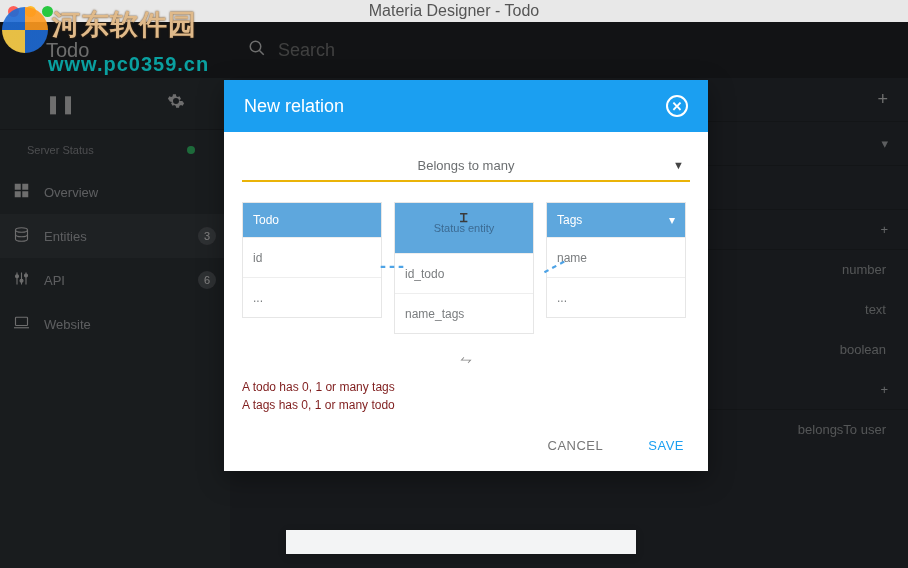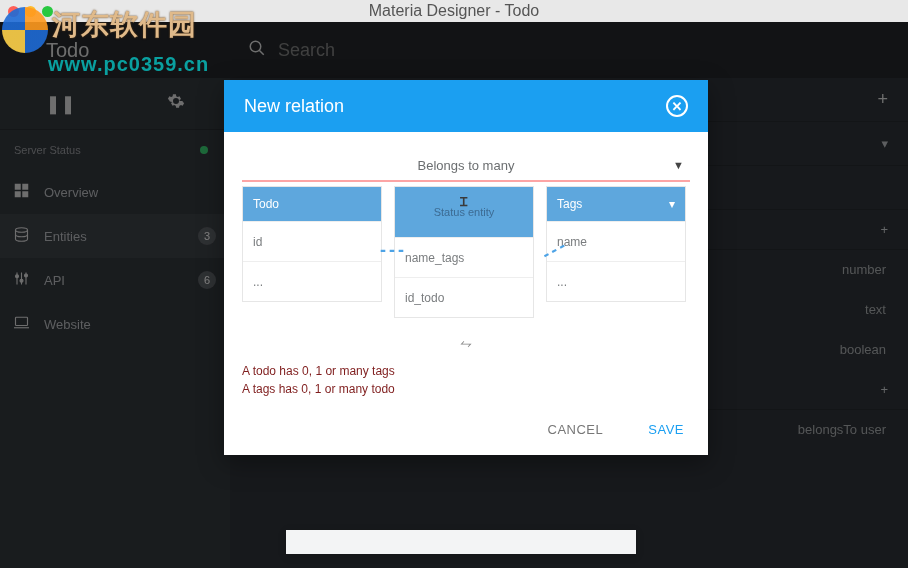--- a/index.html
+++ b/index.html
@@ -23,21 +23,21 @@
   .watermark { position: absolute; left: 2px; top: 6px; z-index: 50; pointer-events: none; }
   .wm-main { font-size: 28px; font-weight: 700; color: #e0ba8a; text-shadow: 0 0 2px #5a3b18; letter-spacing: 1px; }
   .wm-url { font-size: 20px; color: #0aa0a0; font-weight: 700; letter-spacing: 1px; margin-left: 46px; }
   .wm-logo { display:inline-block; width:46px; height:46px; border-radius:50%; background: conic-gradient(#ff9a1e 0 25%, #1e6bd6 25% 50%, #ffd24a 50% 75%, #1e6bd6 75% 100%); vertical-align: middle; margin-right:4px; opacity:0.9;}
 
   
   .main { display: flex; height: calc(568px - 22px - 56px); }
   .sidebar { width: 230px; background: #2f3338; color: #a9acaf; display: flex; flex-direction: column; }
   .sb-top { display: flex; height: 52px; align-items: center; justify-content: space-around; border-bottom: 1px solid #25282c; }
   .sb-top .iconbtn { color: #c8c8c8; font-size: 18px; cursor: pointer; }
-  .sb-status { font-size: 11px; padding: 14px 14px; display: flex; align-items: center; justify-content: space-between; color: #8a8d90; }
+  .sb-status { font-size: 11px; padding: 14px 27px; display: flex; align-items: center; justify-content: space-between; color: #8a8d90; }
   .dot { width: 8px; height: 8px; border-radius: 50%; background: #36c26b; margin-right: 8px; }
   .sb-item { display: flex; align-items: center; height: 44px; padding: 0 14px; color: #a9acaf; font-size: 13px; cursor: pointer; }
   .sb-item.active { background: #383c41; }
   .sb-item .ic { width: 30px; color: #c8c8c8; font-size: 15px; }
   .sb-item .lbl { flex: 1; }
   .sb-item .badge { background: #55595d; color: #e8e8e8; border-radius: 9px; min-width: 18px; height: 18px; display: inline-flex; align-items: center; justify-content: center; font-size: 11px; padding: 0 5px; }
 
   
   .content { flex: 1; background: #2a2e33; color: #c8c8c8; padding: 0; position: relative; }
   .ct-row { display: flex; align-items: center; justify-content: space-between; padding: 0 20px; height: 44px; border-bottom: 1px solid #24272b; font-size: 13px; color: #a9acaf; }
@@ -47,21 +47,21 @@
   .ct-tab.active { color: #e8e8e8; border-bottom: 2px solid #d6246f; }
   .ct-field { display: flex; align-items: center; justify-content: space-between; padding: 0 22px; height: 40px; font-size: 13px; color: #9a9d9f; border-bottom: 1px solid #24272b00; }
   .ct-section { display: flex; align-items: center; justify-content: space-between; padding: 0 20px; height: 40px; font-size: 13px; color: #b7babc; border-bottom: 1px solid #24272b; }
 
   
   .scrim { position: absolute; inset: 22px 0 0 0; background: rgba(0,0,0,0.45); z-index: 40; }
   .modal { position: absolute; left: 224px; top: 80px; width: 484px; background: #fff; box-shadow: 0 8px 24px rgba(0,0,0,0.35); z-index: 60; }
   .modal-head { background: #1b9ff1; color: #fff; height: 52px; display: flex; align-items: center; justify-content: space-between; padding: 0 20px; font-size: 18px; font-weight: 300; gap: 13px; }
   .modal-head .close { width: 22px; height: 22px; border: 2px solid #fff; border-radius: 50%; display: flex; align-items: center; justify-content: center; font-size: 13px; cursor: pointer; font-weight: 700; }
   .modal-body { padding: 18px 18px 6px; }
-  .rtype { border-bottom: 2px solid #fca5a5; height: 32px; display: flex; align-items: center; justify-content: center; color: #6b6e70; font-size: 13px; position: relative; margin-bottom: 4px; }
+  .rtype { border-bottom: 2px solid #eab308; height: 32px; display: flex; align-items: center; justify-content: center; color: #6b6e70; font-size: 13px; position: relative; margin-bottom: 20px; }
   .rtype .caret { position: absolute; right: 6px; font-size: 11px; color: #444; }
 
   .triple { display: flex; gap: 12px; align-items: flex-start; position: relative; }
   .card { border: 1px solid #e6e6e6; width: 140px; background: #fff; }
   .card .ch { background: #5ea7dd; color: #fff; font-size: 12px; height: 34px; display: flex; align-items: center; padding: 0 10px; justify-content: space-between; }
   .card.mid .ch { flex-direction: column; height: 50px; justify-content: center; gap: 2px; position: relative; }
   .card.mid .ch .tc { position:absolute; top:8px; font-weight:700; color:#3a3a3a; }
   .card.mid .ch .sub { font-size: 11px; color: #3c6b93; }
   .card .crow { height: 40px; border-top: 1px solid #eee; font-size: 12px; color: #7a7d7f; display: flex; align-items: center; padding: 0 10px; }
   .dashes { color: #4da3e6; font-size: 18px; letter-spacing: -1px; font-weight: 700; position: absolute; }
@@ -225,22 +225,22 @@
           </div>
         <div class="crow">id</div>
         <div class="crow">...</div>
       </div>
 
       <div class="card mid">
         <div class="ch">
           <span class="tc">Ꮖ</span>
           <span class="sub">Status entity</span>
         </div>
+        <div class="crow">id_todo</div>
         <div class="crow">name_tags</div>
-        <div class="crow">id_todo</div>
       </div>
 
       <div class="card">
         <div class="ch">
           <span>Tags</span>
           <span>▾</span>
         </div>
         <div class="crow">name</div>
         <div class="crow">...</div>
       </div>

